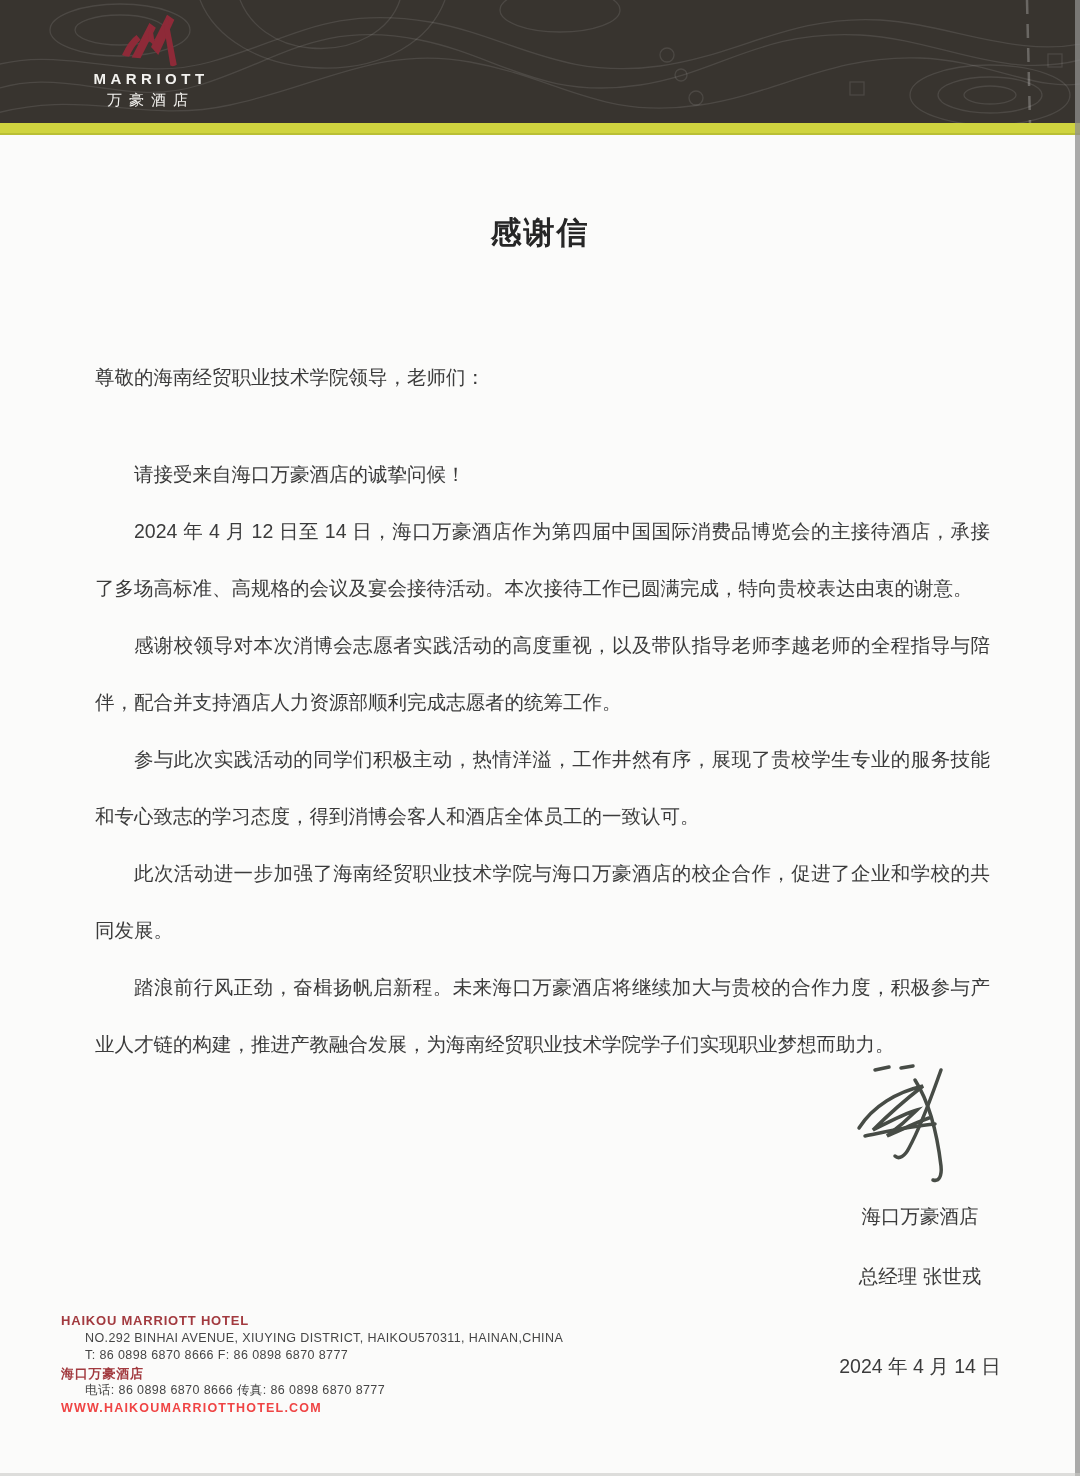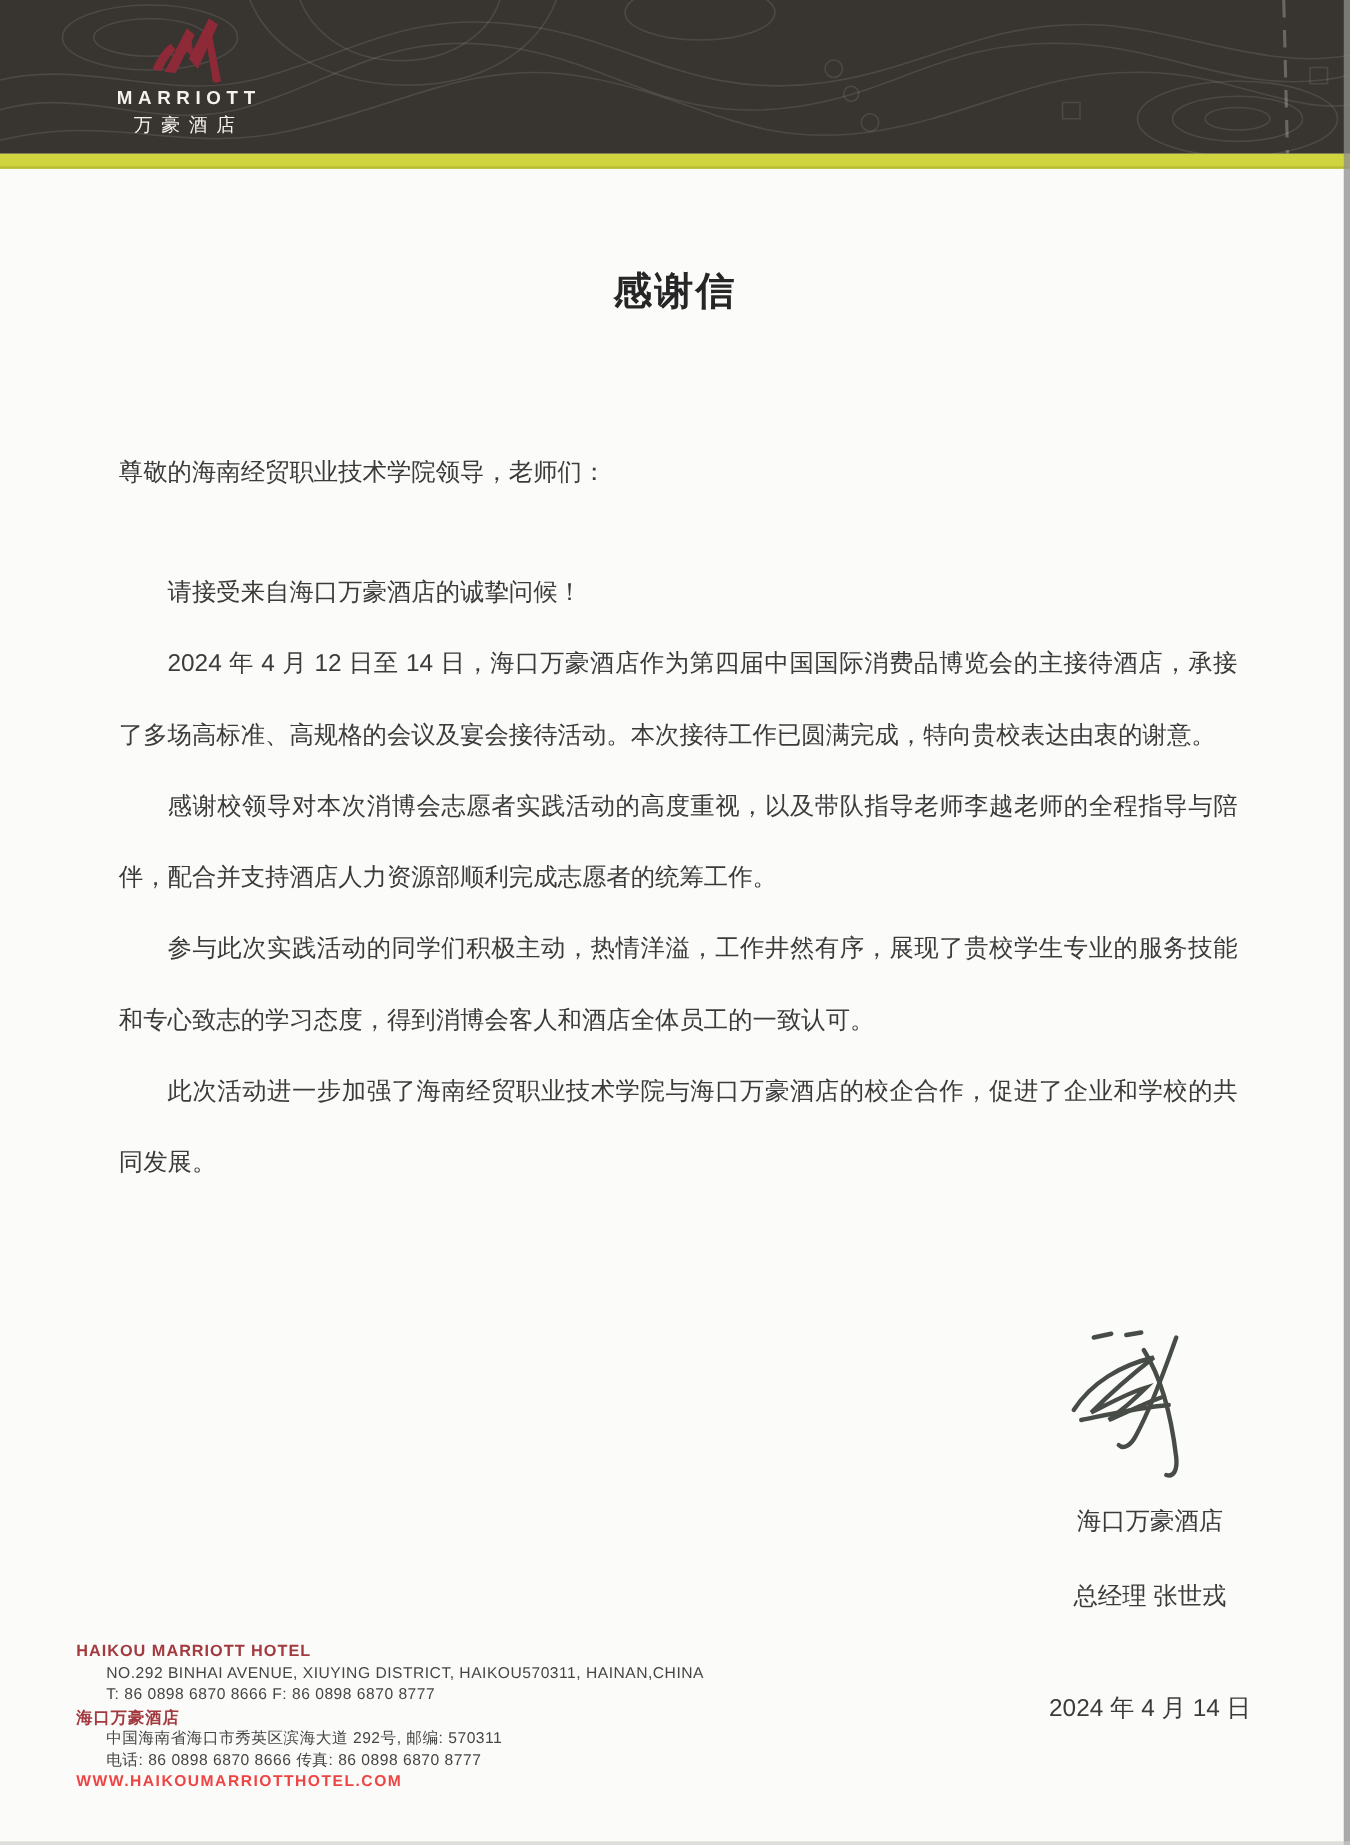--- a/index.html
+++ b/index.html
@@ -128,20 +128,21 @@
   <div class="letter-title">感谢信</div>
 
   <div class="salutation">尊敬的海南经贸职业技术学院领导，老师们：</div>
 
   <div class="letter-body">
     <p>请接受来自海口万豪酒店的诚挚问候！</p>
     <p>2024 年 4 月 12 日至 14 日，海口万豪酒店作为第四届中国国际消费品博览会的主接待酒店，承接了多场高标准、高规格的会议及宴会接待活动。本次接待工作已圆满完成，特向贵校表达由衷的谢意。</p>
     <p>感谢校领导对本次消博会志愿者实践活动的高度重视，以及带队指导老师李越老师的全程指导与陪伴，配合并支持酒店人力资源部顺利完成志愿者的统筹工作。</p>
     <p>参与此次实践活动的同学们积极主动，热情洋溢，工作井然有序，展现了贵校学生专业的服务技能和专心致志的学习态度，得到消博会客人和酒店全体员工的一致认可。</p>
     <p>此次活动进一步加强了海南经贸职业技术学院与海口万豪酒店的校企合作，促进了企业和学校的共同发展。</p>
+    <p>踏浪前行风正劲，奋楫扬帆启新程。未来海口万豪酒店将继续加大与贵校的合作力度，积极参与产业人才链的构建，推进产教融合发展，为海南经贸职业技术学院学子们实现职业梦想而助力。</p>
   </div>
 
   <svg class="signature-scribble" width="150" height="130" viewBox="0 0 150 130">
     <g fill="none" stroke="#474c46" stroke-width="3.5" stroke-linecap="round">
       <path d="M30,8 l14,-3"></path>
       <path d="M56,6 l12,-2"></path>
       <path d="M14,66 C28,44 52,30 78,24 C60,38 40,56 28,68 C40,62 58,52 72,48 C62,58 50,68 42,74 C56,68 72,60 84,56"></path>
       <path d="M96,8 C88,30 78,60 64,86 C60,94 54,98 50,94"></path>
       <path d="M70,18 C84,40 92,70 96,104 C97,114 94,120 88,118"></path>
       <path d="M20,74 C40,70 66,64 90,62"></path>
@@ -150,20 +151,19 @@
 
   <div class="sig-line sig-org">海口万豪酒店</div>
   <div class="sig-line sig-signer">总经理 张世戎</div>
   <div class="sig-line sig-date">2024 年 4 月 14 日</div>
 
   <div class="footer">
     <div class="red">HAIKOU MARRIOTT HOTEL</div>
     <div class="gray">NO.292 BINHAI AVENUE, XIUYING DISTRICT, HAIKOU570311, HAINAN,CHINA</div>
     <div class="gray">T: 86 0898 6870 8666  F: 86 0898 6870 8777</div>
     <div class="red">海口万豪酒店</div>
-    <div class="gray">中国海南省海口市秀英区滨海大道 292号, 邮编: 570311</div>
     <div class="gray">电话: 86 0898 6870 8666  传真: 86 0898 6870 8777</div>
     <div class="site">WWW.HAIKOUMARRIOTTHOTEL.COM</div>
   </div>
 
   <div class="scan-edge-right"></div>
   <div class="scan-edge-bottom"></div>
 </div>
 
 </body></html>

